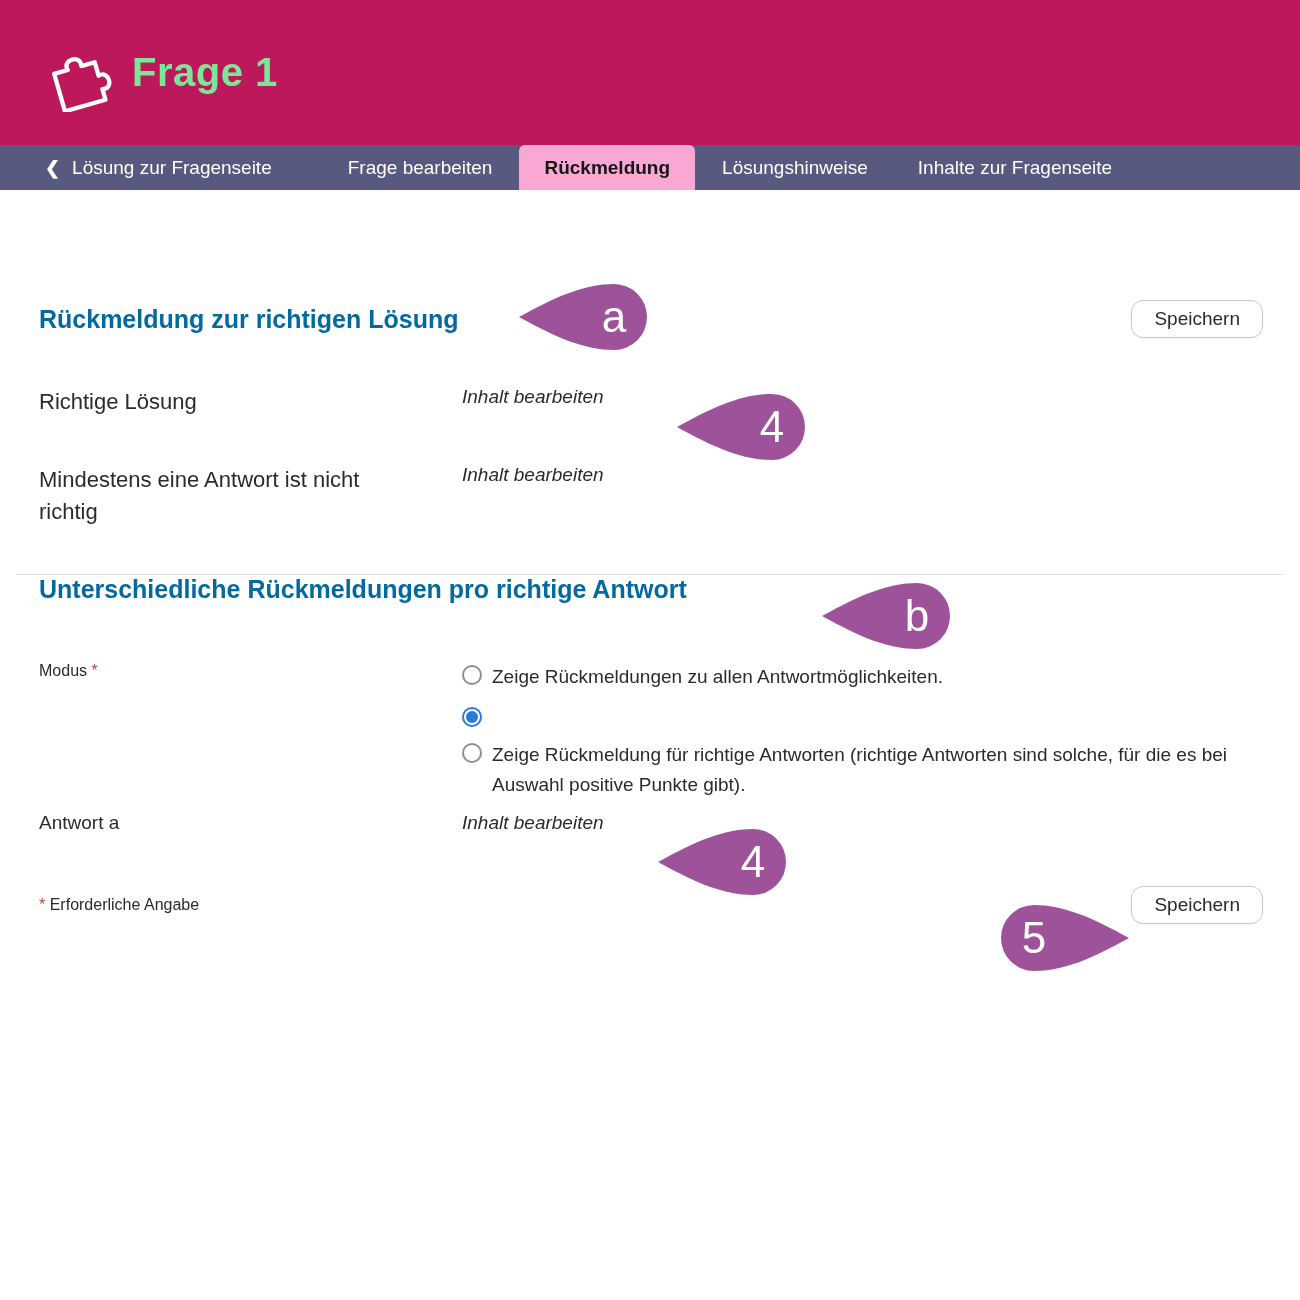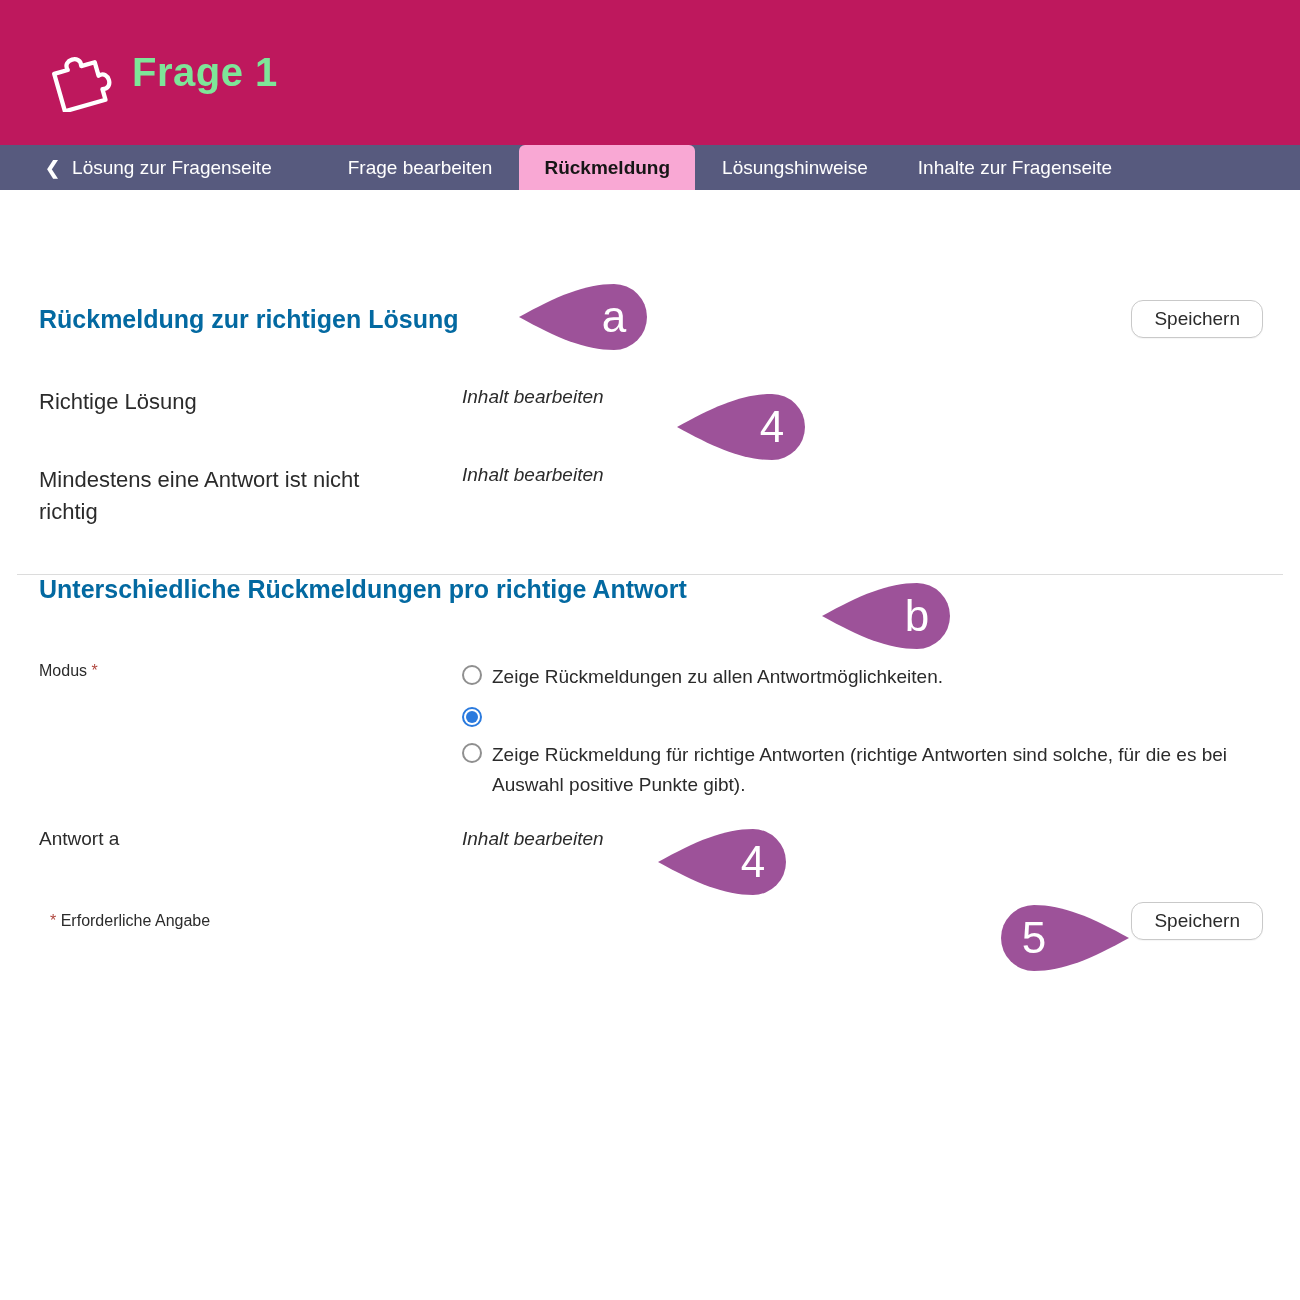--- a/index.html
+++ b/index.html
@@ -57,26 +57,26 @@
   .radio {
     width:20px; height:20px; border-radius:50%; border:2px solid #8f8f8f;
     box-sizing:border-box; flex:0 0 auto; margin:3px 10px 0 0; background:#fff;
     position:relative; cursor:pointer;
   }
   .radio.checked { border-color:#2a7ade; }
   .radio.checked::after {
     content:""; position:absolute; inset:2px; border-radius:50%; background:#2a7ade;
   }
   .radio-label { font-size:19px; line-height:1.55; max-width:762px; cursor:pointer; }
-  .answer-row { display:grid; grid-template-columns:423px 1fr; margin-top:16px; }
+  .answer-row { display:grid; grid-template-columns:423px 1fr; }
   .answer-row .flabel, .answer-row .fvalue { font-size:19px; }
   .footer-row {
     display:flex; justify-content:space-between; align-items:center; margin-top:52px;
   }
-  .required-note { font-size:16px; color:#2b2b2b;margin-left:11px; }
+  .required-note { font-size:16px; color:#2b2b2b; }
   
   .callout { position:absolute; width:132px; height:72px; pointer-events:none; }
   .callout svg { width:100%; height:100%; display:block; }
   .co-a  { left:517px; top:281px; }
   .co-41 { left:675px; top:388px; height:78px; }
   .co-b  { left:820px; top:580px; }
   .co-42 { left:656px; top:826px; }
   .co-5  { left:999px; top:902px; }
 </style>
 </head>

